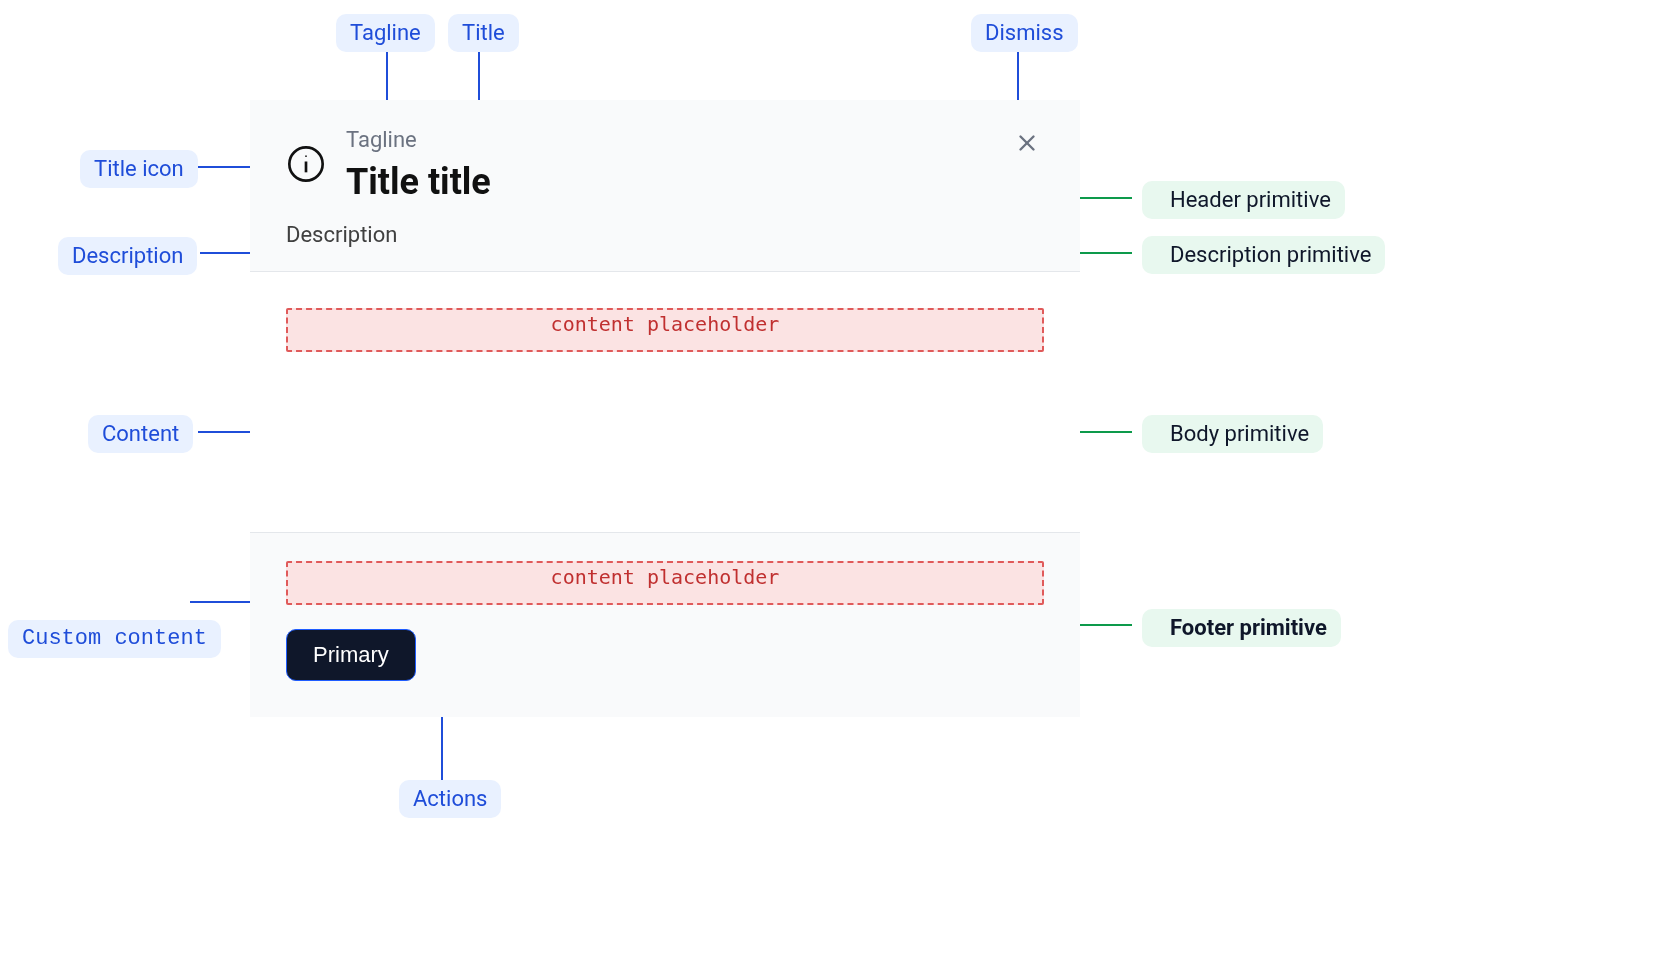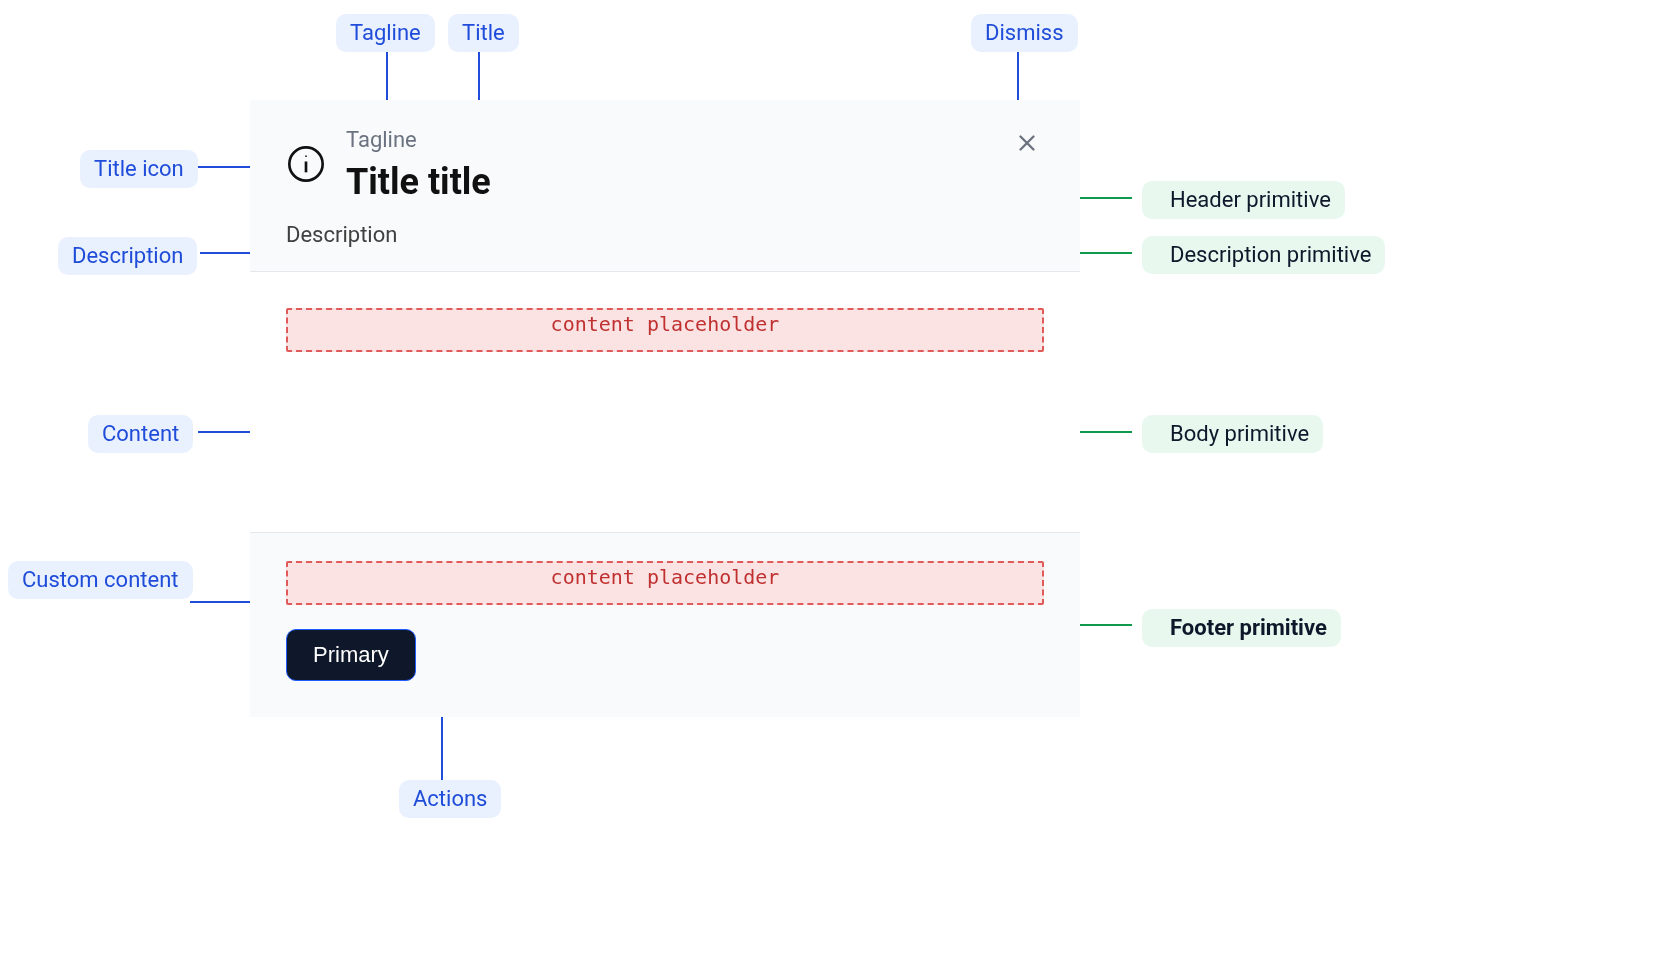--- a/index.html
+++ b/index.html
@@ -196,21 +196,21 @@
     <circle cx="1060" cy="625" r="5"></circle>
   </g>
 </svg>
 
 <div class="label label-blue" style="left:336px; top:14px;">Tagline</div>
 <div class="label label-blue" style="left:448px; top:14px;">Title</div>
 <div class="label label-blue" style="left:971px; top:14px;">Dismiss</div>
 <div class="label label-blue" style="left:80px; top:150px;">Title icon</div>
 <div class="label label-blue" style="left:58px; top:237px;">Description</div>
 <div class="label label-blue" style="left:88px; top:415px;">Content</div>
-<div class="label label-blue" style="left:8px; top:561px;">Custom content</div>
+<div class="label label-blue" style="left:8px; top:620px;font-family:Liberation Mono, monospace;">Custom content</div>
 <div class="label label-blue" style="left:399px; top:780px;">Actions</div>
 
 <div class="label label-green" style="left:1142px; top:181px;">Header primitive</div>
 <div class="label label-green" style="left:1142px; top:236px;">Description primitive</div>
 <div class="label label-green" style="left:1142px; top:415px;">Body primitive</div>
 <div class="label label-green" style="left:1142px; top:609px;font-weight:bold;">Footer primitive</div>
 
 <div class="dialog">
   <div class="dialog-header">
     <div class="header-row">

